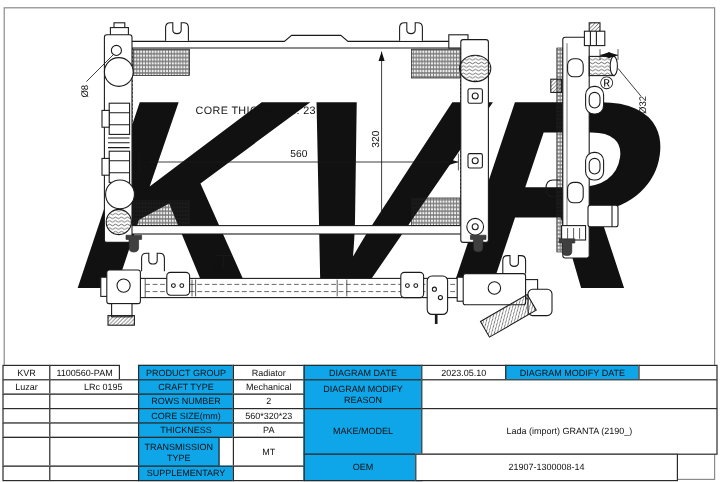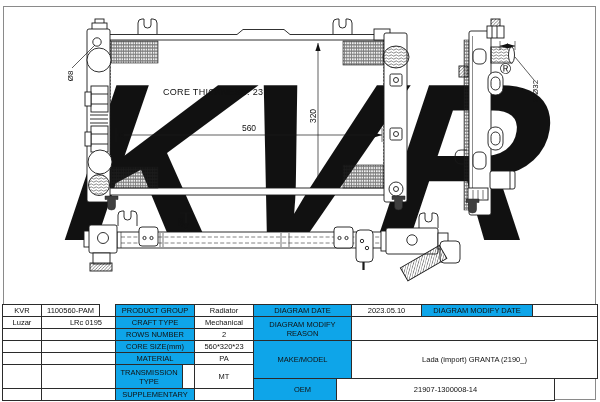--- a/index.html
+++ b/index.html
@@ -214,21 +214,21 @@
     <div class="cell lbl" style="left:115px;top:328px;width:80px;height:13px">ROWS NUMBER</div>
     <div class="cell" style="left:194px;top:328px;width:60px;height:13px">2</div>
 
     <div class="cell" style="left:2px;top:340px;width:40px;height:13px"></div>
     <div class="cell" style="left:41px;top:340px;width:75px;height:13px"></div>
     <div class="cell lbl" style="left:115px;top:340px;width:80px;height:13px">CORE SIZE(mm)</div>
     <div class="cell" style="left:194px;top:340px;width:60px;height:13px">560*320*23</div>
 
     <div class="cell" style="left:2px;top:352px;width:40px;height:13px"></div>
     <div class="cell" style="left:41px;top:352px;width:75px;height:13px"></div>
-    <div class="cell lbl" style="left:115px;top:352px;width:80px;height:13px">MATERIAL</div>
+    <div class="cell lbl" style="left:115px;top:352px;width:80px;height:13px">THICKNESS</div>
     <div class="cell" style="left:194px;top:352px;width:60px;height:13px">PA</div>
 
     <div class="cell" style="left:2px;top:364px;width:40px;height:25px"></div>
     <div class="cell" style="left:41px;top:364px;width:75px;height:25px"></div>
     <div class="cell lbl" style="left:115px;top:364px;width:68px;height:25px">TRANSMISSION TYPE</div>
     <div class="cell" style="left:194px;top:364px;width:60px;height:25px">MT</div>
 
     <div class="cell" style="left:2px;top:388px;width:40px;height:13px"></div>
     <div class="cell" style="left:41px;top:388px;width:75px;height:13px"></div>
     <div class="cell lbl" style="left:115px;top:388px;width:80px;height:13px">SUPPLEMENTARY</div>
@@ -241,15 +241,15 @@
 
     <div class="cell lbl" style="left:253px;top:316px;width:99px;height:25px">DIAGRAM MODIFY REASON</div>
     <div class="cell" style="left:351px;top:316px;width:247px;height:25px"></div>
 
     <div class="cell lbl" style="left:253px;top:340px;width:99px;height:39px">MAKE/MODEL</div>
     <div class="cell mm" style="left:351px;top:340px;width:247px;height:39px">
       <div>Lada (import) GRANTA (2190_)</div>
     </div>
 
     <div class="cell lbl" style="left:253px;top:378px;width:99px;height:23px">OEM</div>
-    <div class="cell" style="left:336px;top:378px;width:219px;height:23px">21907-1300008-14</div>
+    <div class="cell" style="left:346px;top:378px;width:219px;height:23px">21907-1300008-14</div>
   </div>
 </div>
 
 </body></html>

